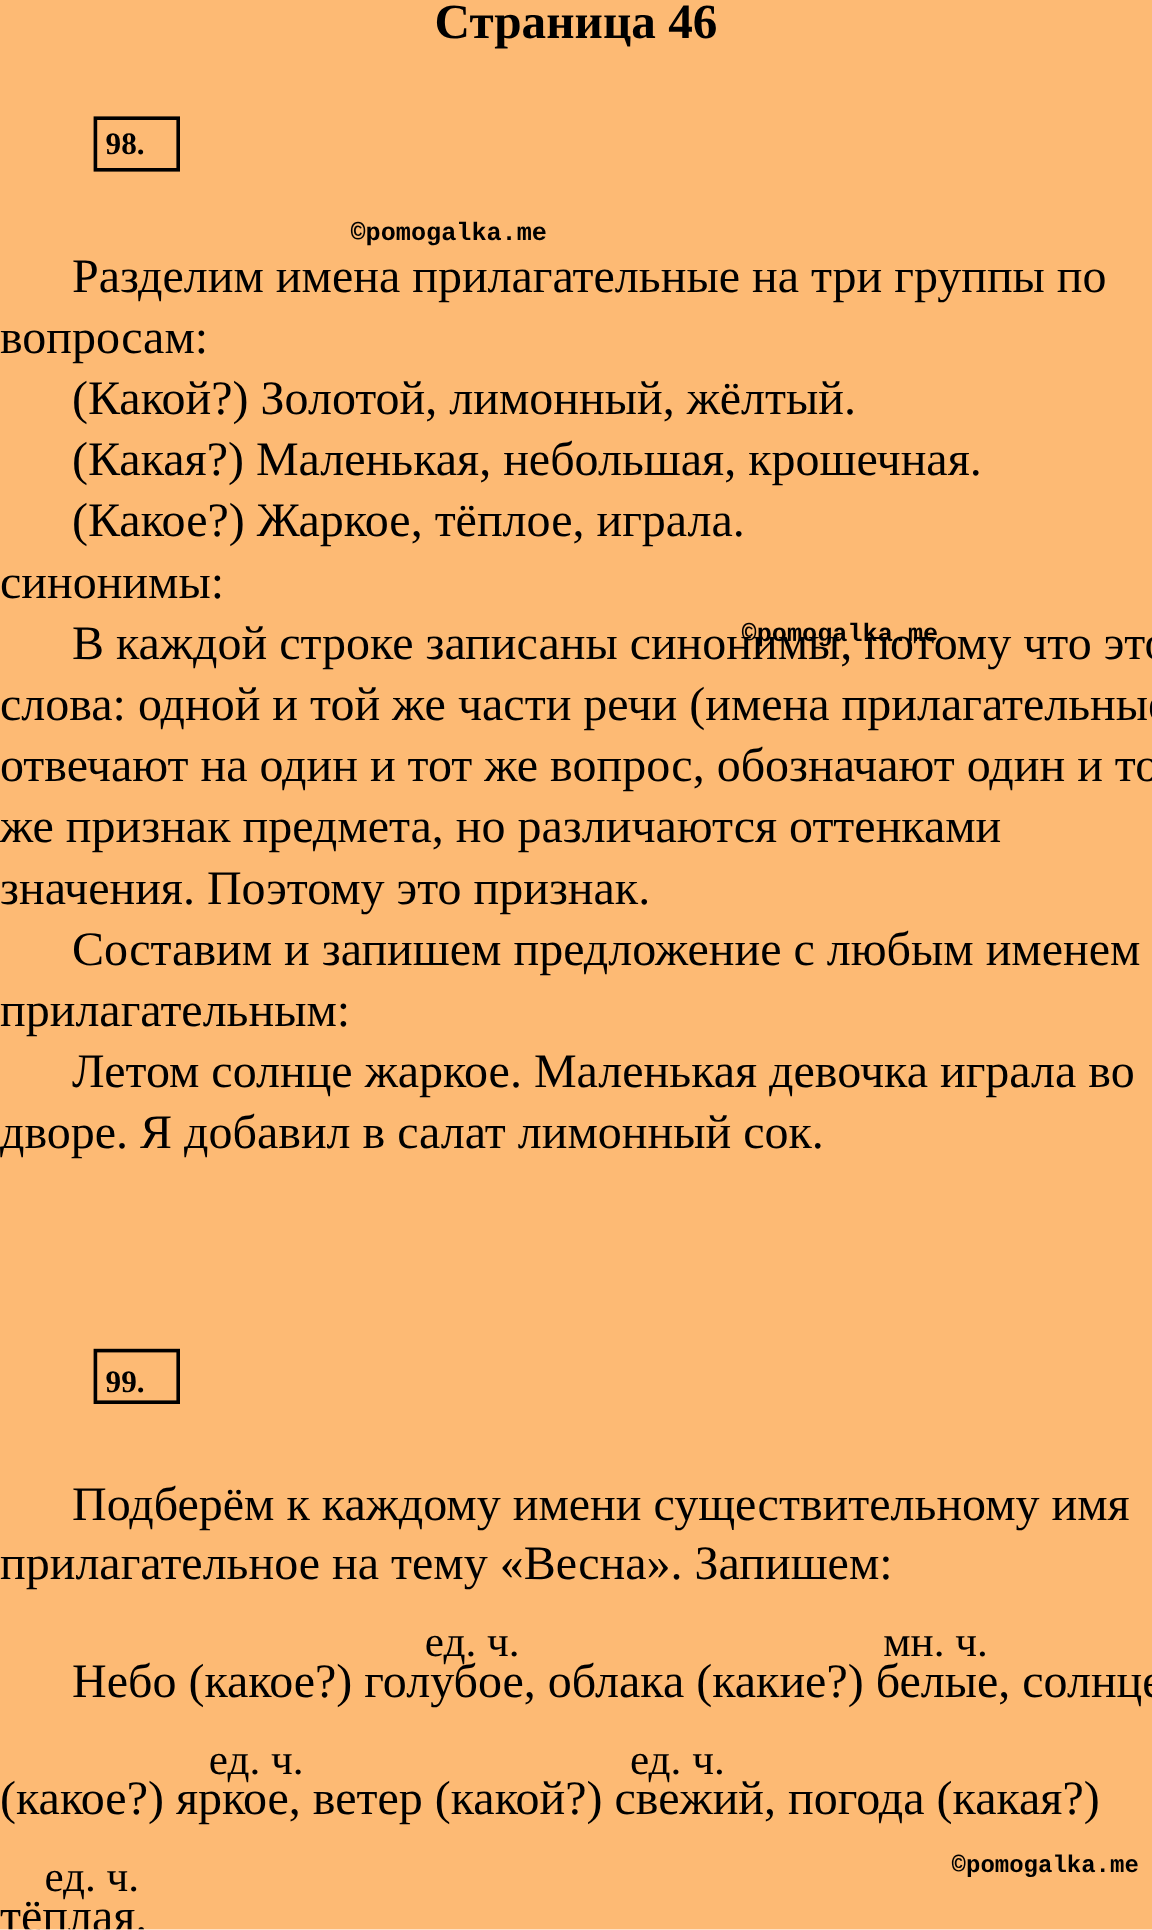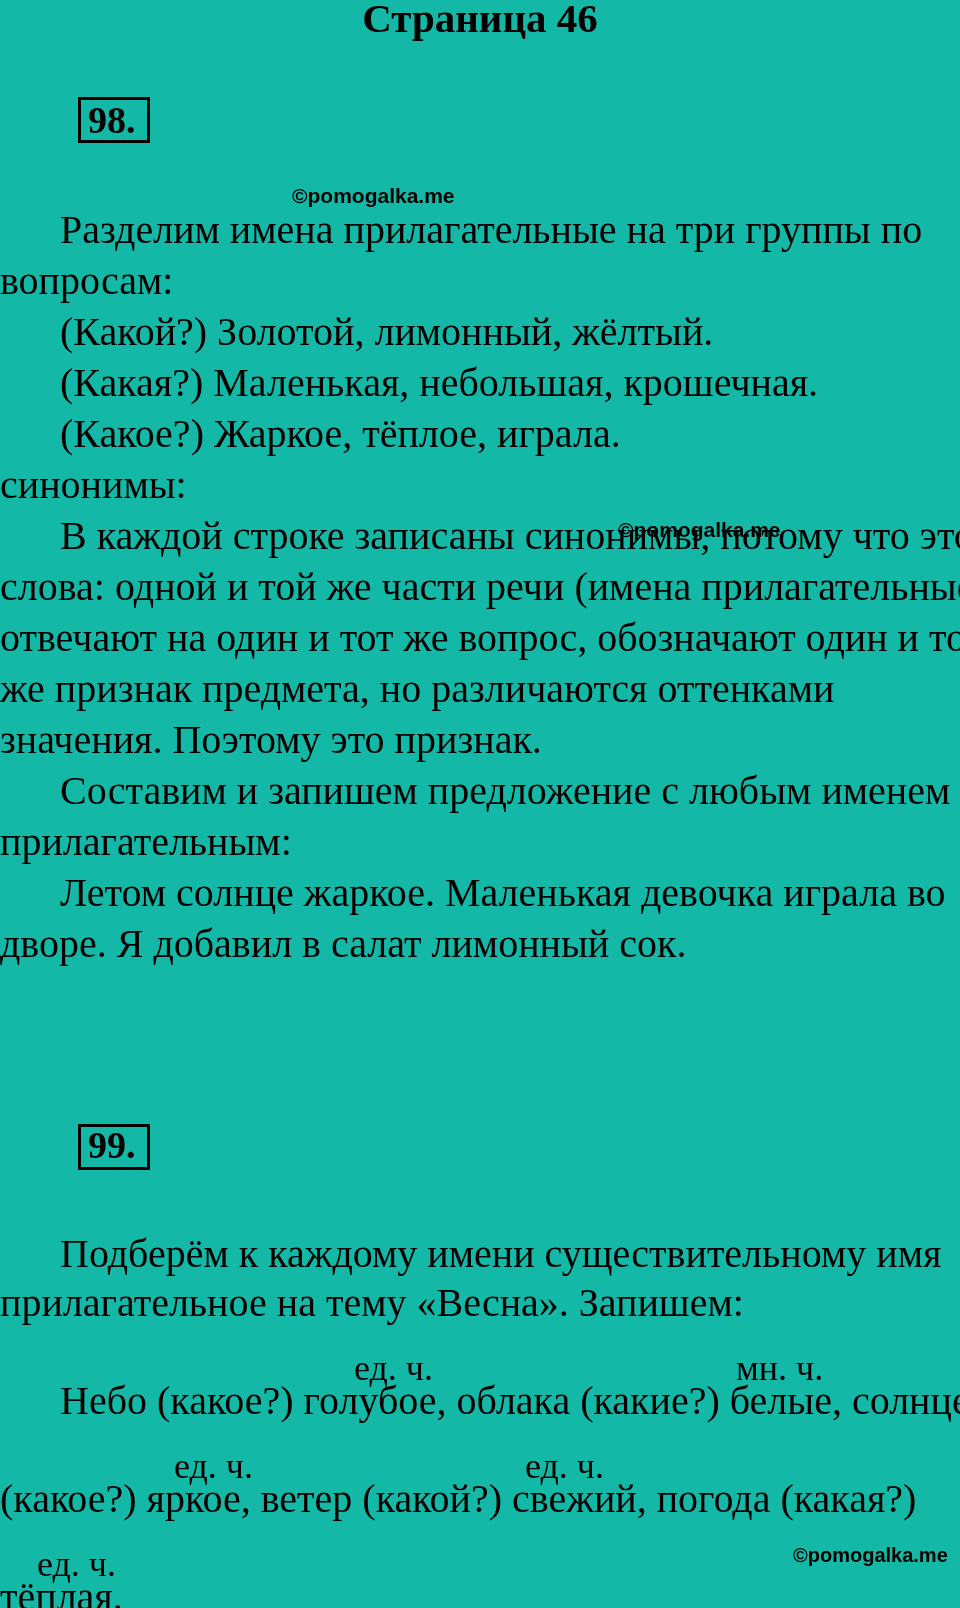--- a/index.html
+++ b/index.html
@@ -1,20 +1,20 @@
 <!DOCTYPE html>
 <html><head>
 <meta charset="utf-8">
 <style>
   html, body { margin: 0; padding: 0; background: #ffffff; }
   .page {
     position: relative;
     width: 960px;
     height: 1608px;
-    background: #14b8a6;
+    background: #fdba74;
     color: #000000;
     overflow: hidden;
     font-family: "Liberation Serif", "DejaVu Serif", serif;
   }
   .page-title {
     position: absolute;
     top: -4px; left: 0;
     width: 100%;
     text-align: center;
     font-size: 41px;
@@ -24,28 +24,28 @@
   .ex-box {
     position: absolute;
     left: 78px;
     width: 72px;
     height: 46px;
     box-sizing: border-box;
     border: 3px solid #000000;
     display: flex;
     align-items: center;
     padding-left: 7px;
-    font-size: 38px;
+    font-size: 26px;
     font-weight: bold;
   }
   .box-98 { top: 97px; }
   .box-99 { top: 1124px; align-items: flex-end; }
   .watermark {
     position: absolute;
-    font-family: Liberation Sans, sans-serif;
+    font-family: Liberation Mono, monospace;
     font-weight: bold;
     font-size: 21px;
     letter-spacing: 0px;
     color: #000000;
     white-space: nowrap;
   }
   .wm-1 { left: 292px; top: 184px; }
   .wm-2 { left: 618px; top: 518px; }
   .wm-3 { left: 793px; top: 1544px; font-size: 20px; }
   .text-block {

